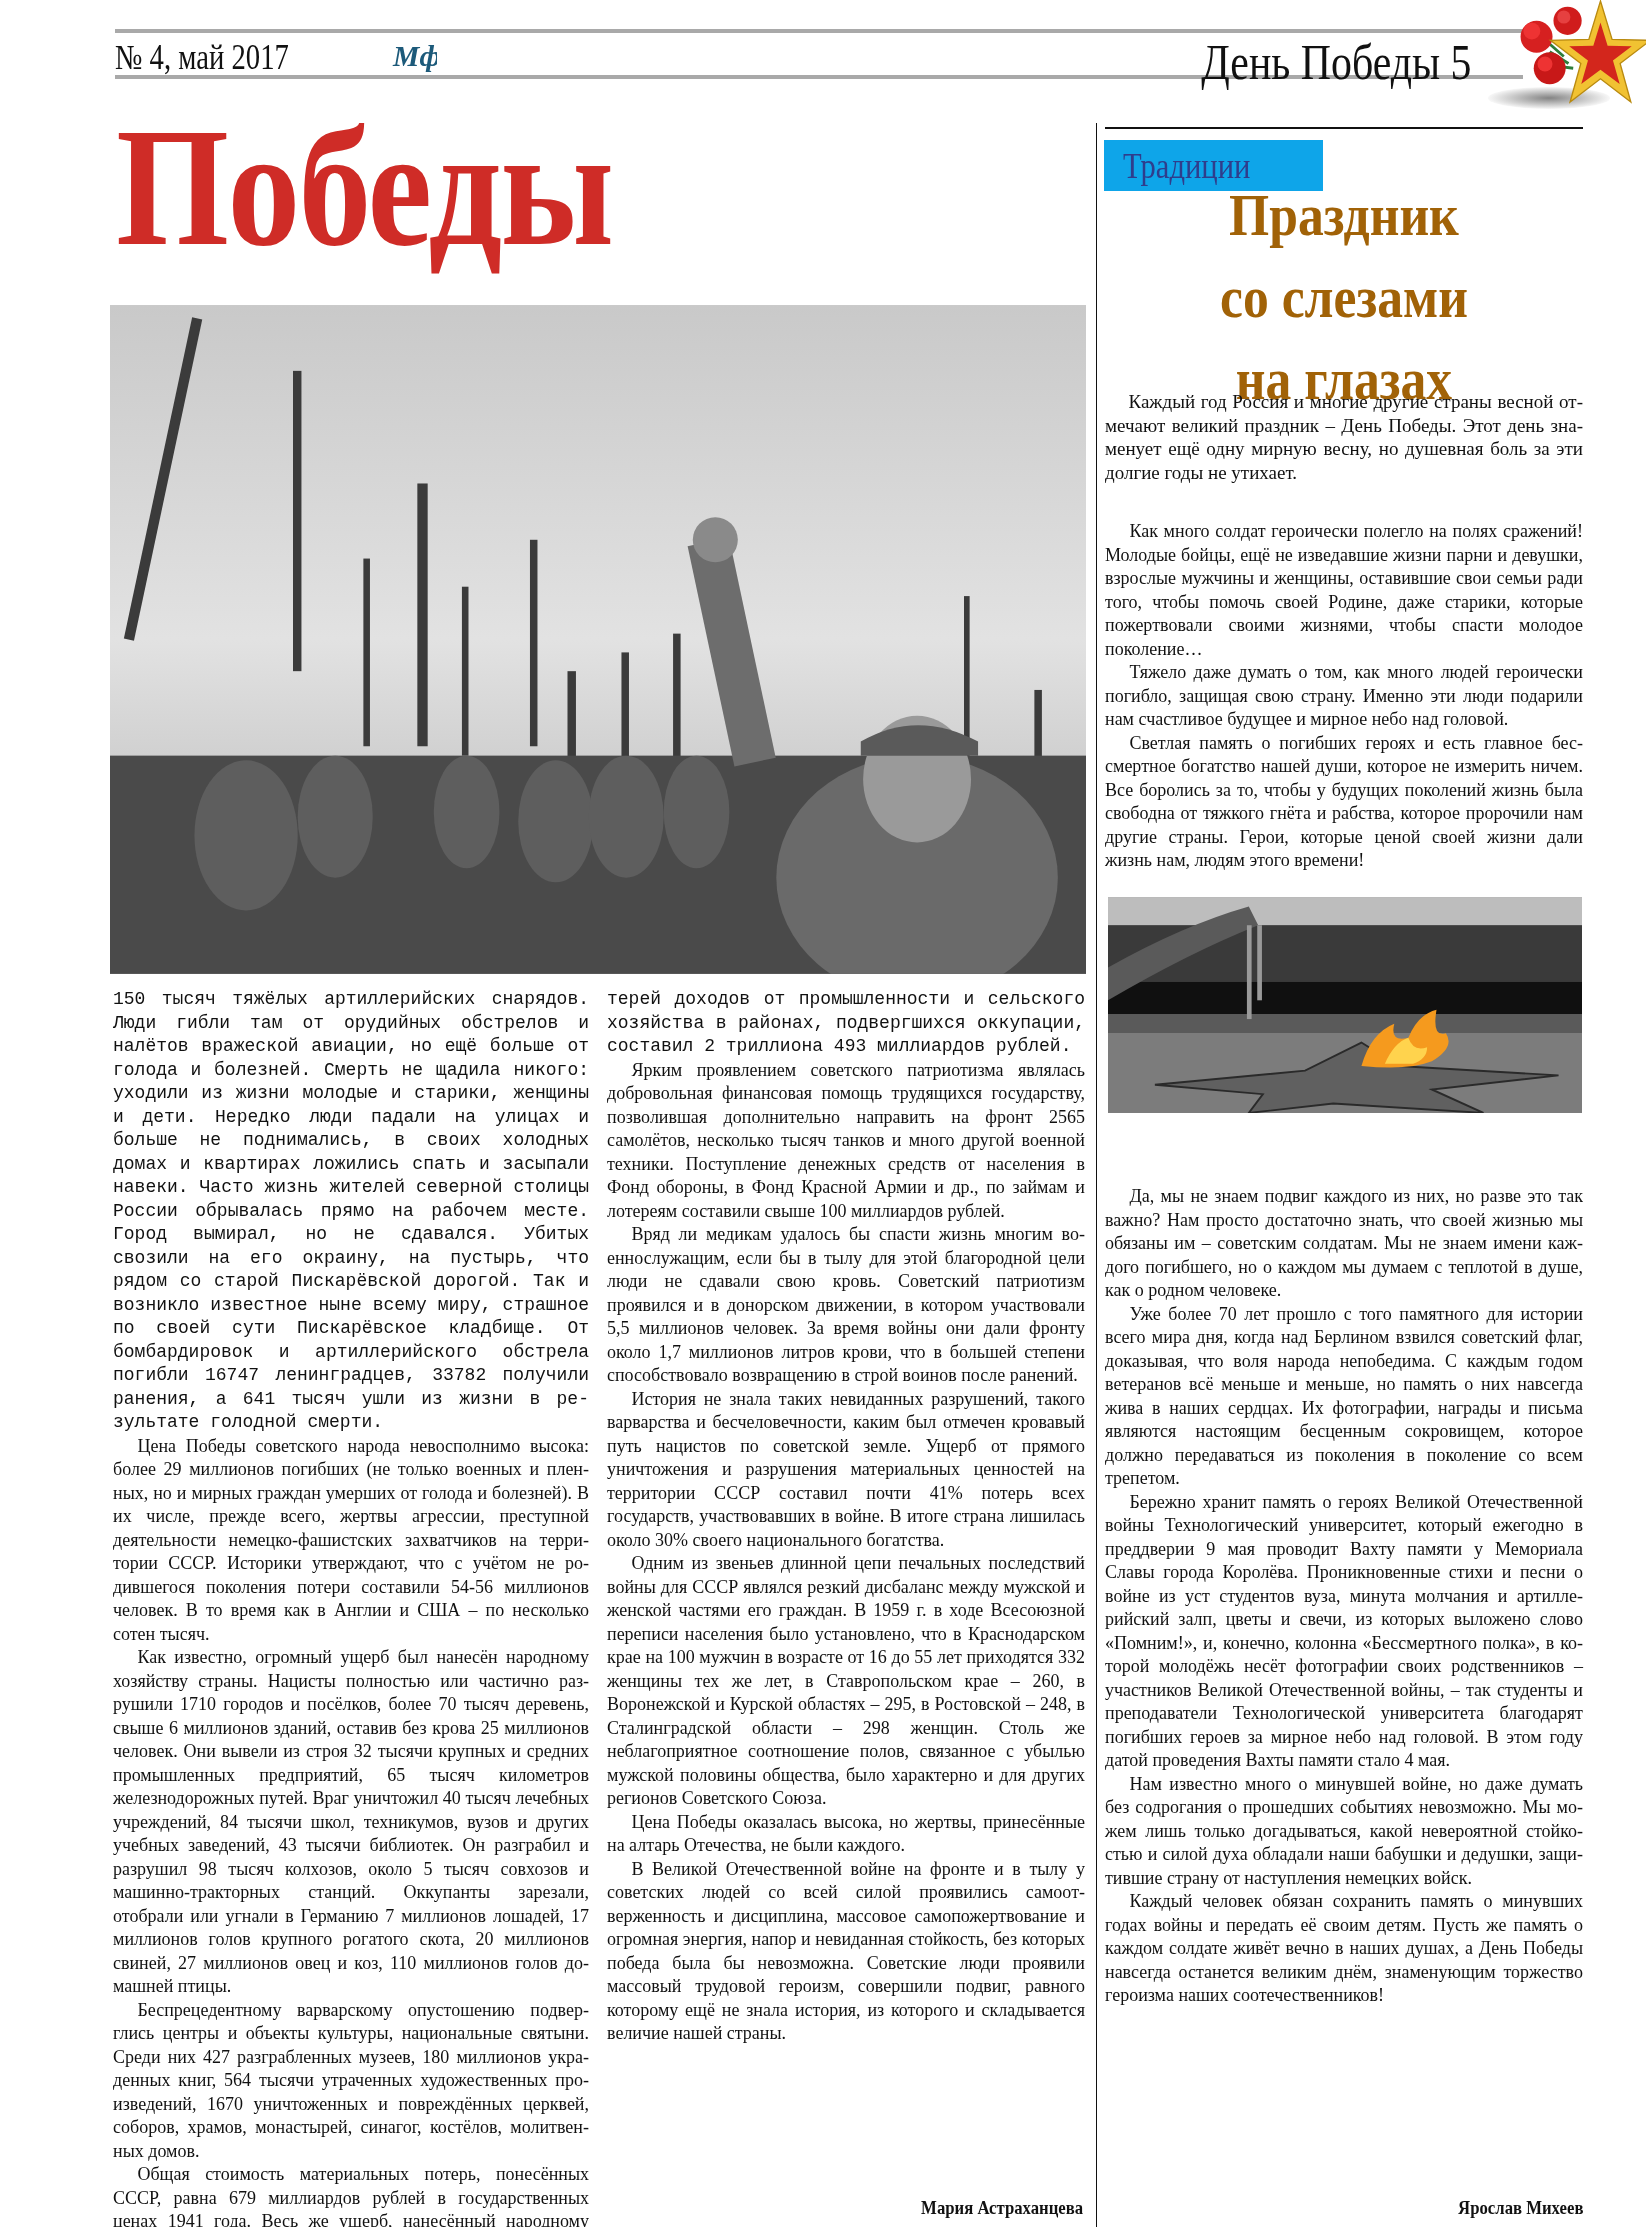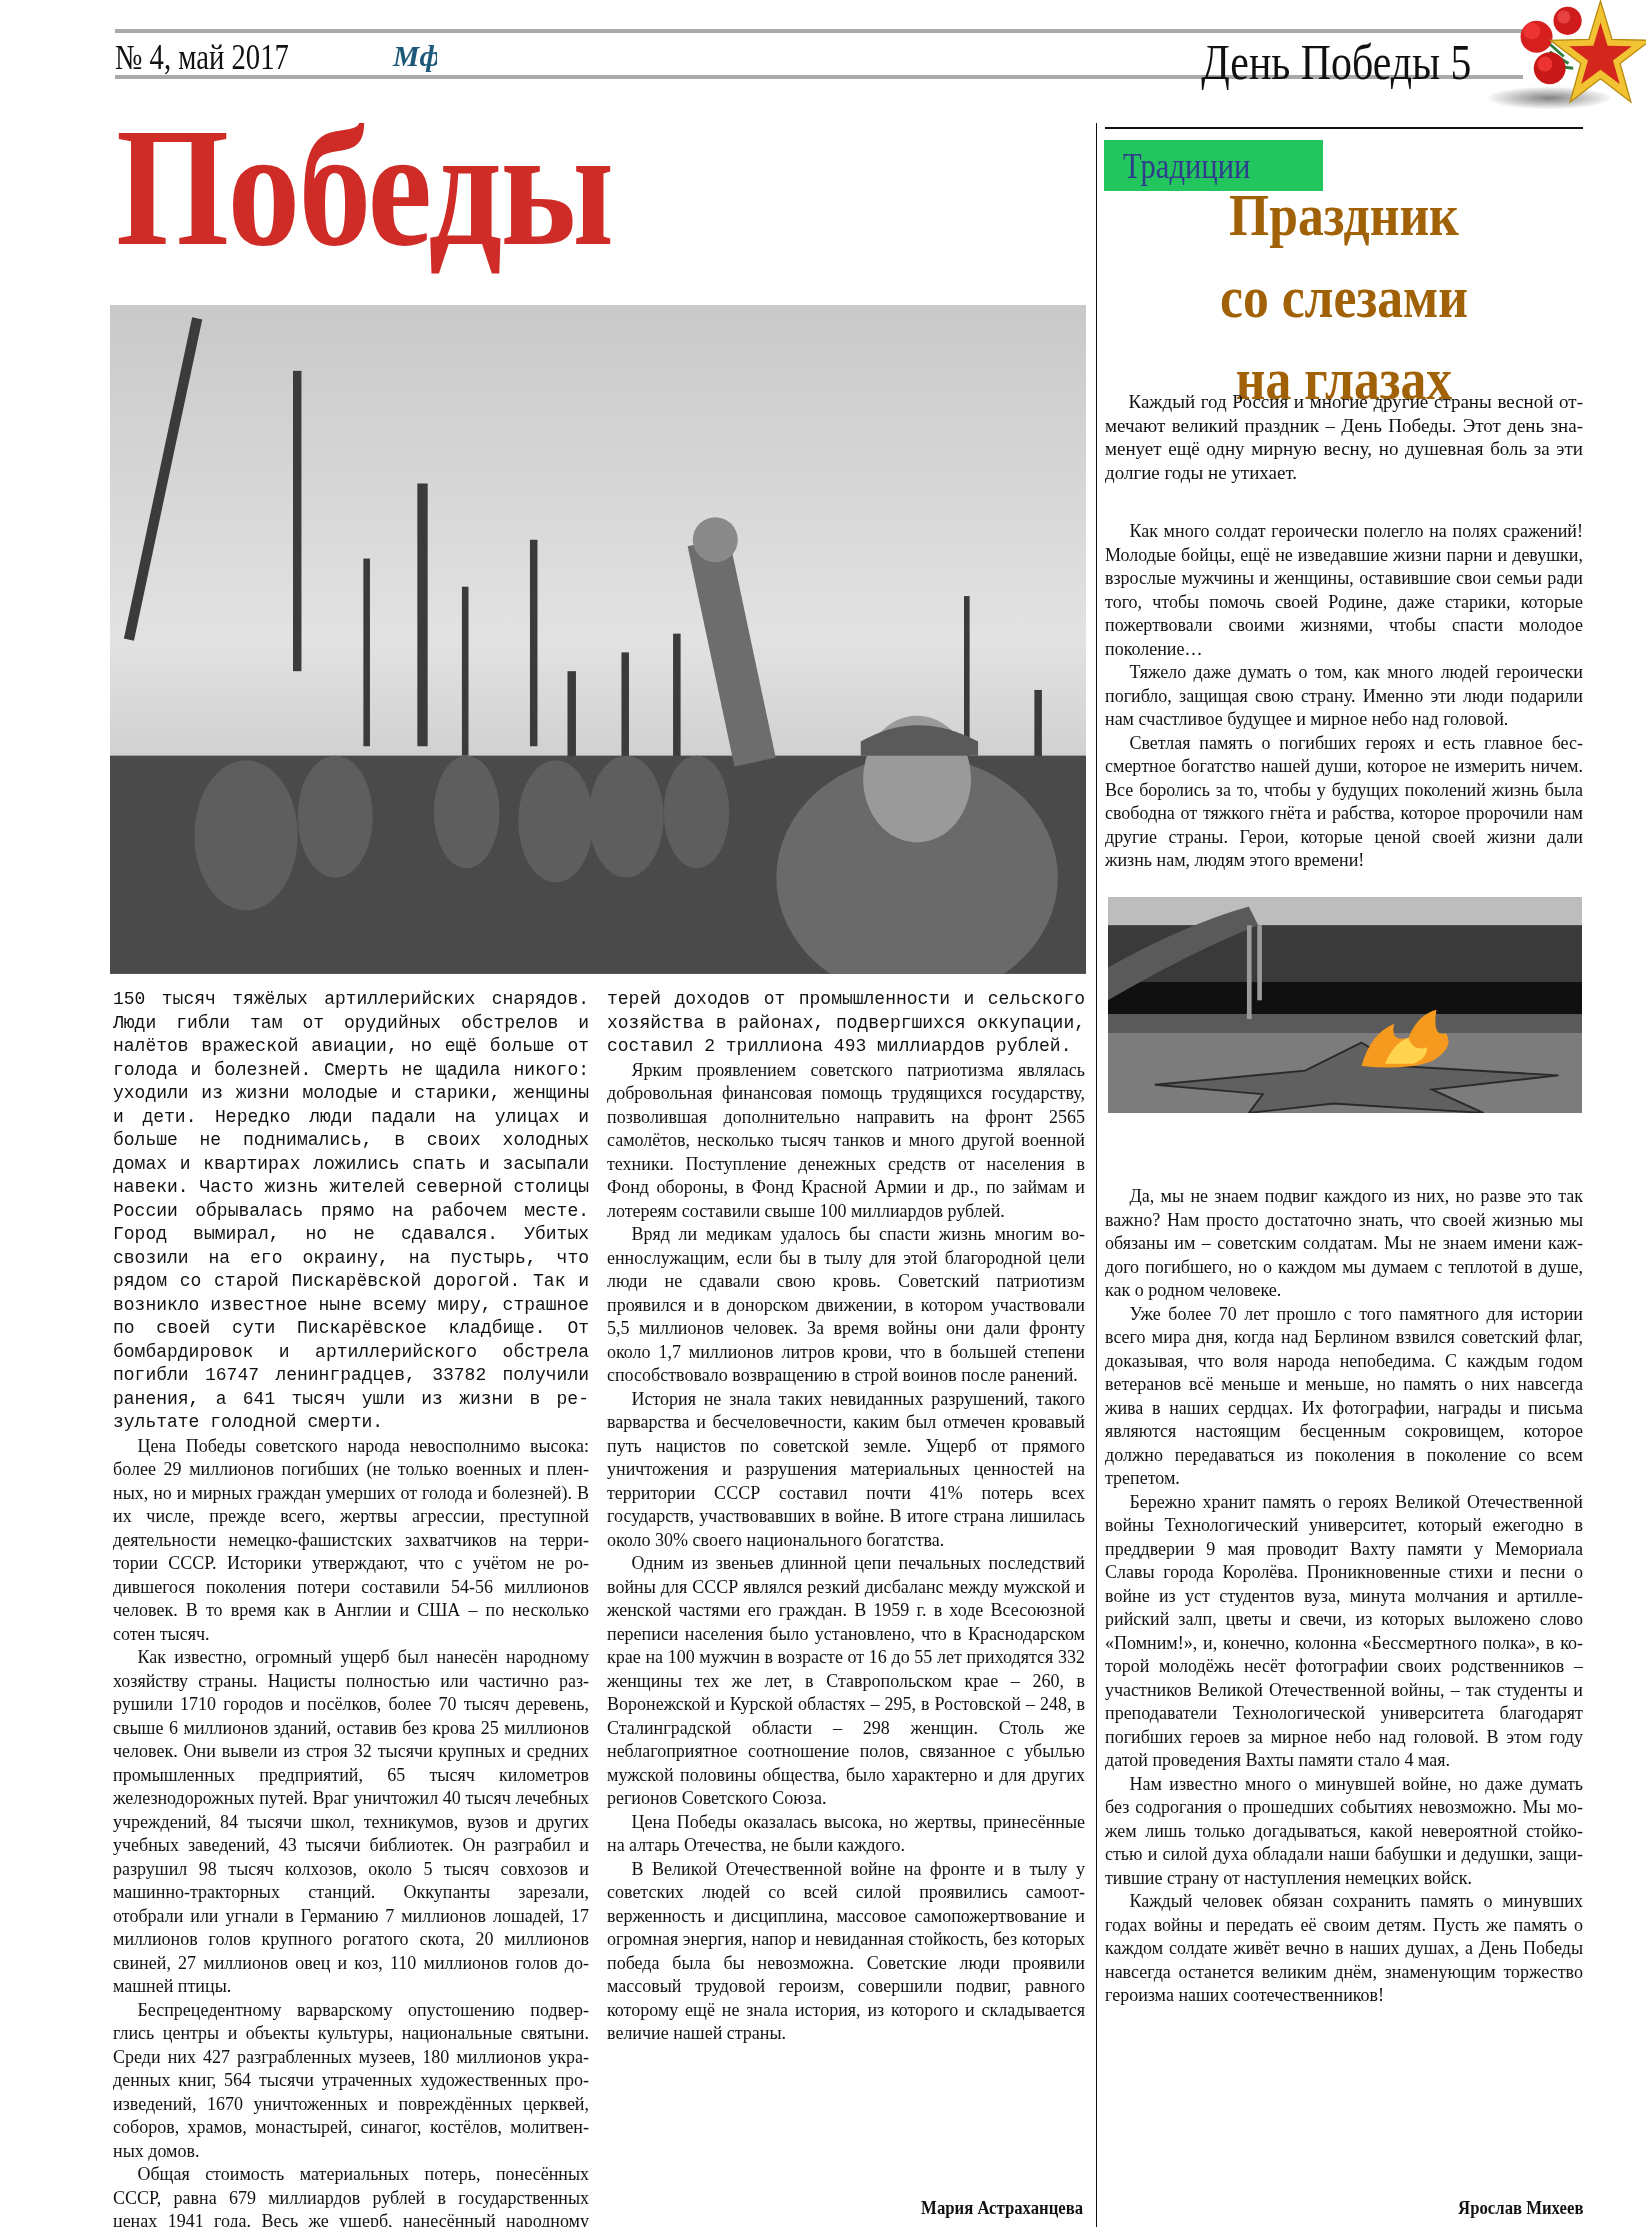--- a/index.html
+++ b/index.html
@@ -33,21 +33,21 @@
   .col p { margin: 0; text-indent: 24.4px; }
   .col p.cont { text-indent: 0; font-family: Liberation Mono, monospace; }
   .col-left { left: 113px; top: 988px; width: 476px; }
   .col-mid  { left: 607px; top: 988px; width: 478px; }
   .byline-mid { position: absolute; right: 563px; top: 2197px; font-size: 19px; font-weight: bold;
                 transform: scaleX(0.88); transform-origin: right center; white-space: nowrap; }
 
   
   .vrule { position: absolute; left: 1096px; top: 123px; width: 1.4px; height: 2104px; background: #111; }
   .side-rule { position: absolute; left: 1105px; top: 127px; width: 478px; height: 2.3px; background: #111; }
-  .rubric { position: absolute; left: 1104px; top: 140px; width: 219px; height: 51px; background: #22c55e; }
+  .rubric { position: absolute; left: 1104px; top: 140px; width: 219px; height: 51px; background: #0ea5e9; }
   .rubric span { position: absolute; left: 19px; top: 6.6px; font-size: 36px; line-height: 38px; color: #2f3d8c;
                  transform: scaleX(0.85); transform-origin: left center; white-space: nowrap; }
   .side-title { position: absolute; left: 1105px; top: 174px; width: 478px; text-align: center;
                 font-size: 60px; line-height: 82px; font-weight: bold; color: #a16207; }
   .side-title div { transform: scaleX(0.86); }
   .side-lead { position: absolute; left: 1105px; top: 390px; width: 478px; font-size: 19px; line-height: 23.5px;
                font-weight: normal; text-align: justify; }
   .side-lead p { margin: 0; text-indent: 23.5px; }
   .col-side1 { left: 1105px; top: 520px; width: 478px; font-family: Liberation Serif, serif; }
   .side-photo { position: absolute; left: 1108px; top: 897px; width: 474px; height: 216px; overflow: hidden;

